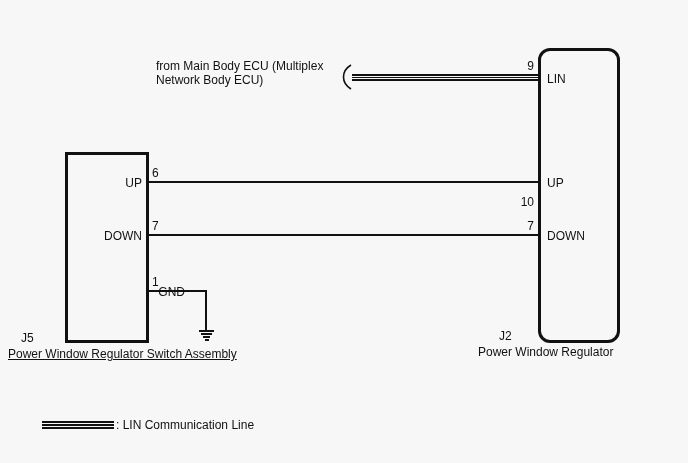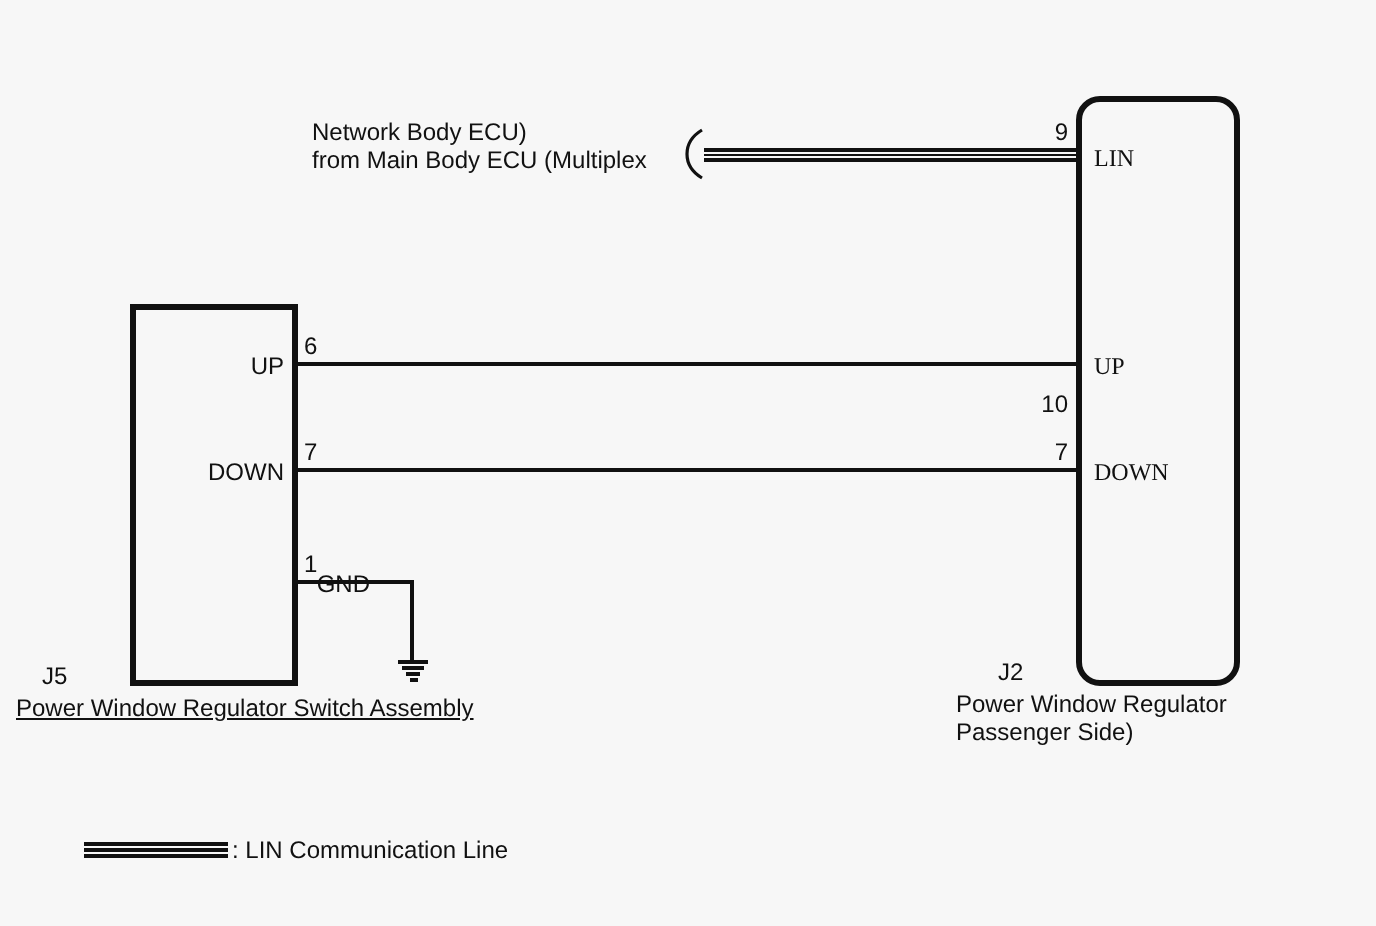--- a/index.html
+++ b/index.html
@@ -78,21 +78,21 @@
   #j5-pin7 { top: 219px; }
   #j5-pin1 { top: 275px; }
 
   
   .j2-pin-num { left: 490px; width: 44px; text-align: right; }
   #j2-pin9  { top: 59px; }
   #j2-pin10 { top: 166px; margin-top: 29px; }
   #j2-pin7  { top: 219px; }
 
   
-  .j2-pin-label { left: 547px; font-family: Liberation Serif, serif; }
+  .j2-pin-label { left: 547px; }
   #j2-lin-label  { top: 72px; }
   #j2-up-label   { top: 176px; }
   #j2-down-label { top: 229px; }
 
   #j5-id   { left: 21px; top: 331px; }
   #j5-name { left: 8px; top: 347px; text-decoration: underline; }
   #j2-id   { left: 499px; top: 329px; }
   #j2-name { left: 478px; top: 345px; }
 
   
@@ -107,22 +107,22 @@
       #111 6px, #111 8px);
   }
   #legend-text { left: 116px; top: 418px; }
 </style>
 </head>
 <body>
 
 <div id="canvas">
 
   <div class="lbl" id="ecu-note">
+    <span>from Main Body ECU (Multiplex</span>
     <span>Network Body ECU)</span>
-    <span>from Main Body ECU (Multiplex</span>
   </div>
 
   <svg class="abs" id="lin-curl" width="14" height="28" viewBox="0 0 14 28">
     <path d="M12,2 C2,8 2,20 12,26" stroke="#111" stroke-width="1.6" fill="none"></path>
   </svg>
   <div id="lin-wire"></div>
 
   <div class="wire" id="up-wire"></div>
   <div class="wire" id="down-wire"></div>
   <div class="wire" id="gnd-wire-h"></div>
@@ -151,19 +151,18 @@
   <div class="lbl j2-pin-label" id="j2-lin-label">LIN</div>
   <div class="lbl j2-pin-label" id="j2-up-label">UP</div>
   <div class="lbl j2-pin-label" id="j2-down-label">DOWN</div>
 
   <div class="lbl" id="j5-id">J5</div>
   <div class="lbl" id="j5-name">Power Window Regulator Switch Assembly</div>
 
   <div class="lbl" id="j2-id">J2</div>
   <div class="lbl" id="j2-name">
     <span>Power Window Regulator</span>
-    <span>Passenger Side)</span>
   </div>
 
   <div id="legend-line"></div>
   <div class="lbl" id="legend-text">: LIN Communication Line</div>
 
 </div>
 
 </body></html>

